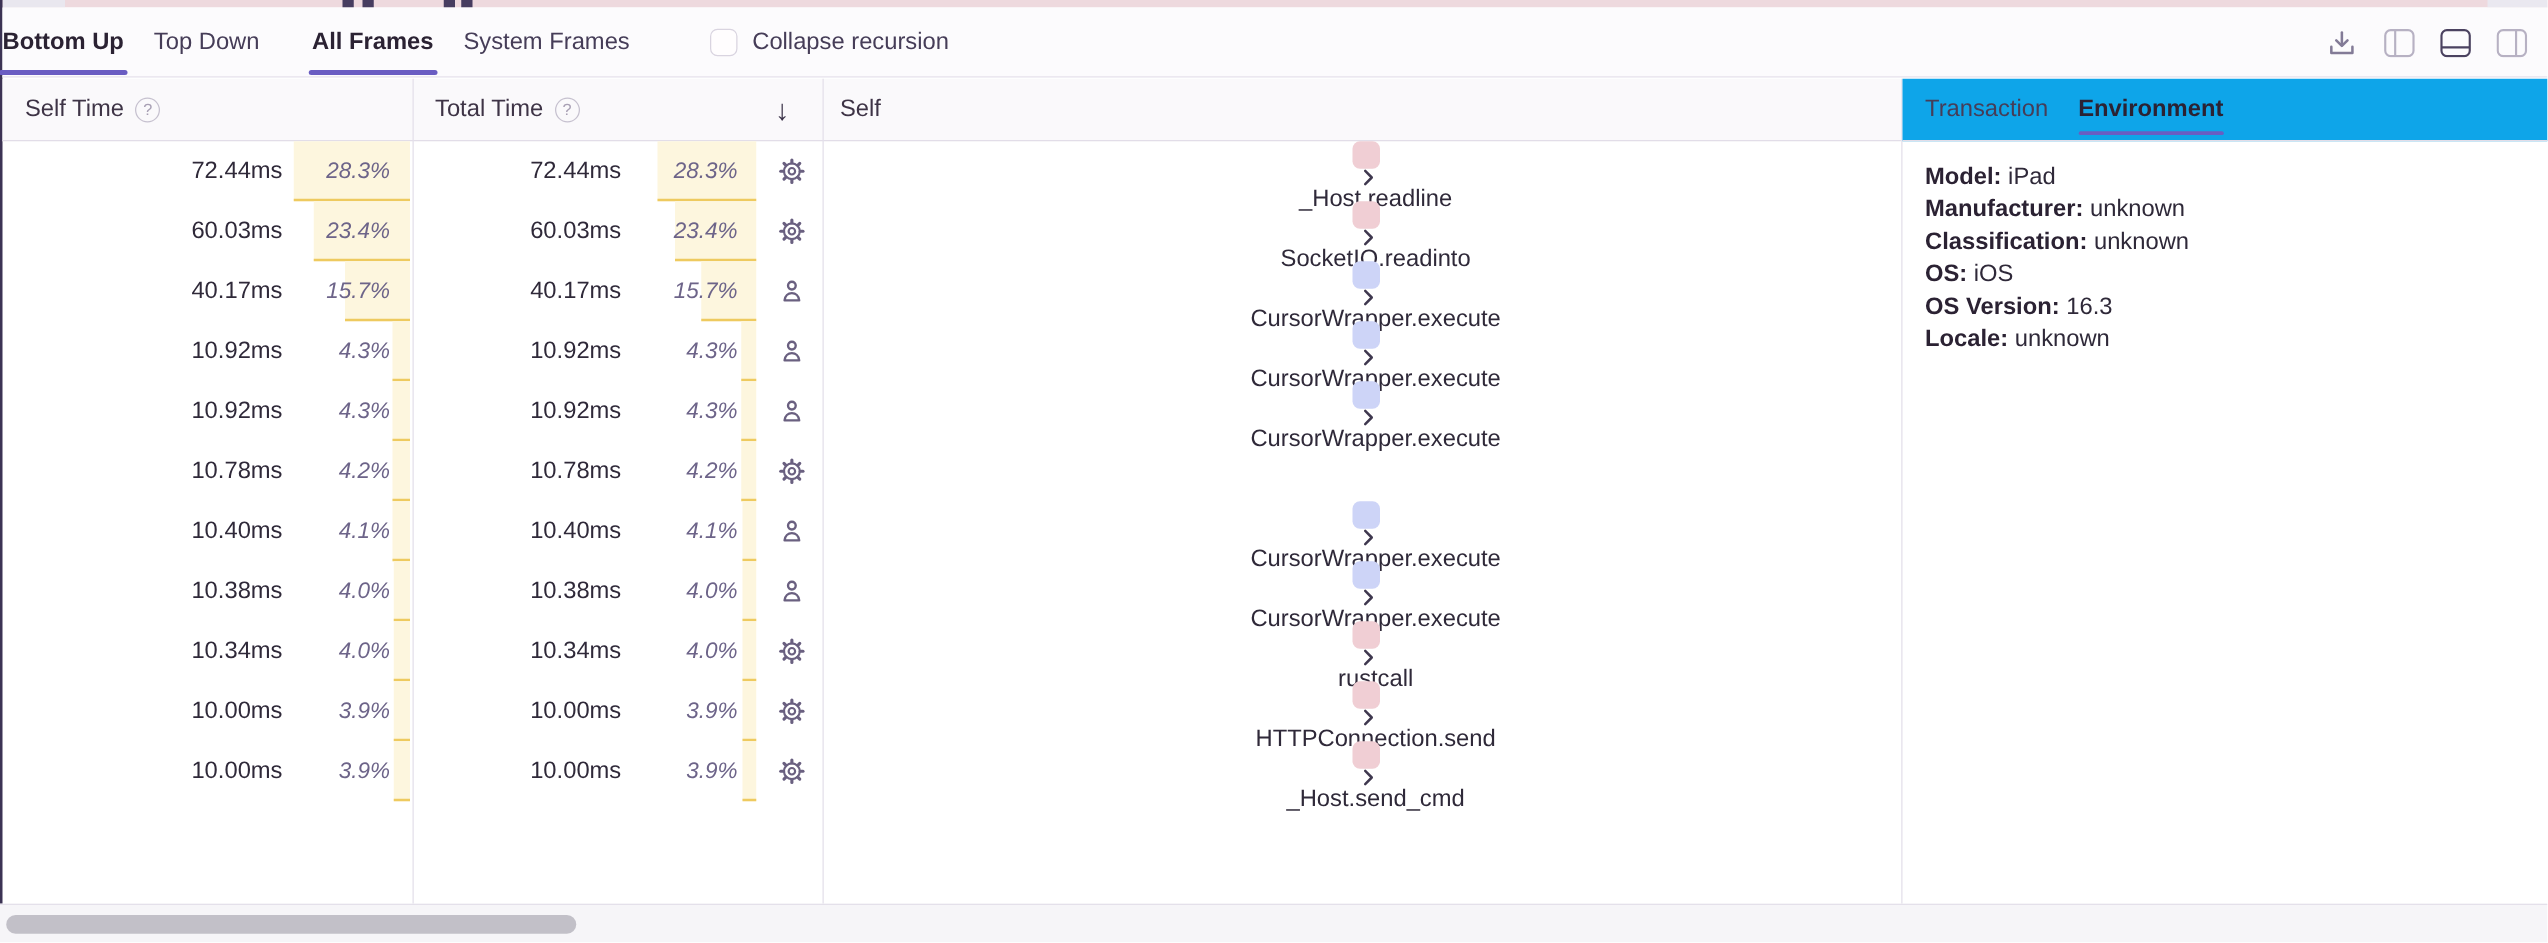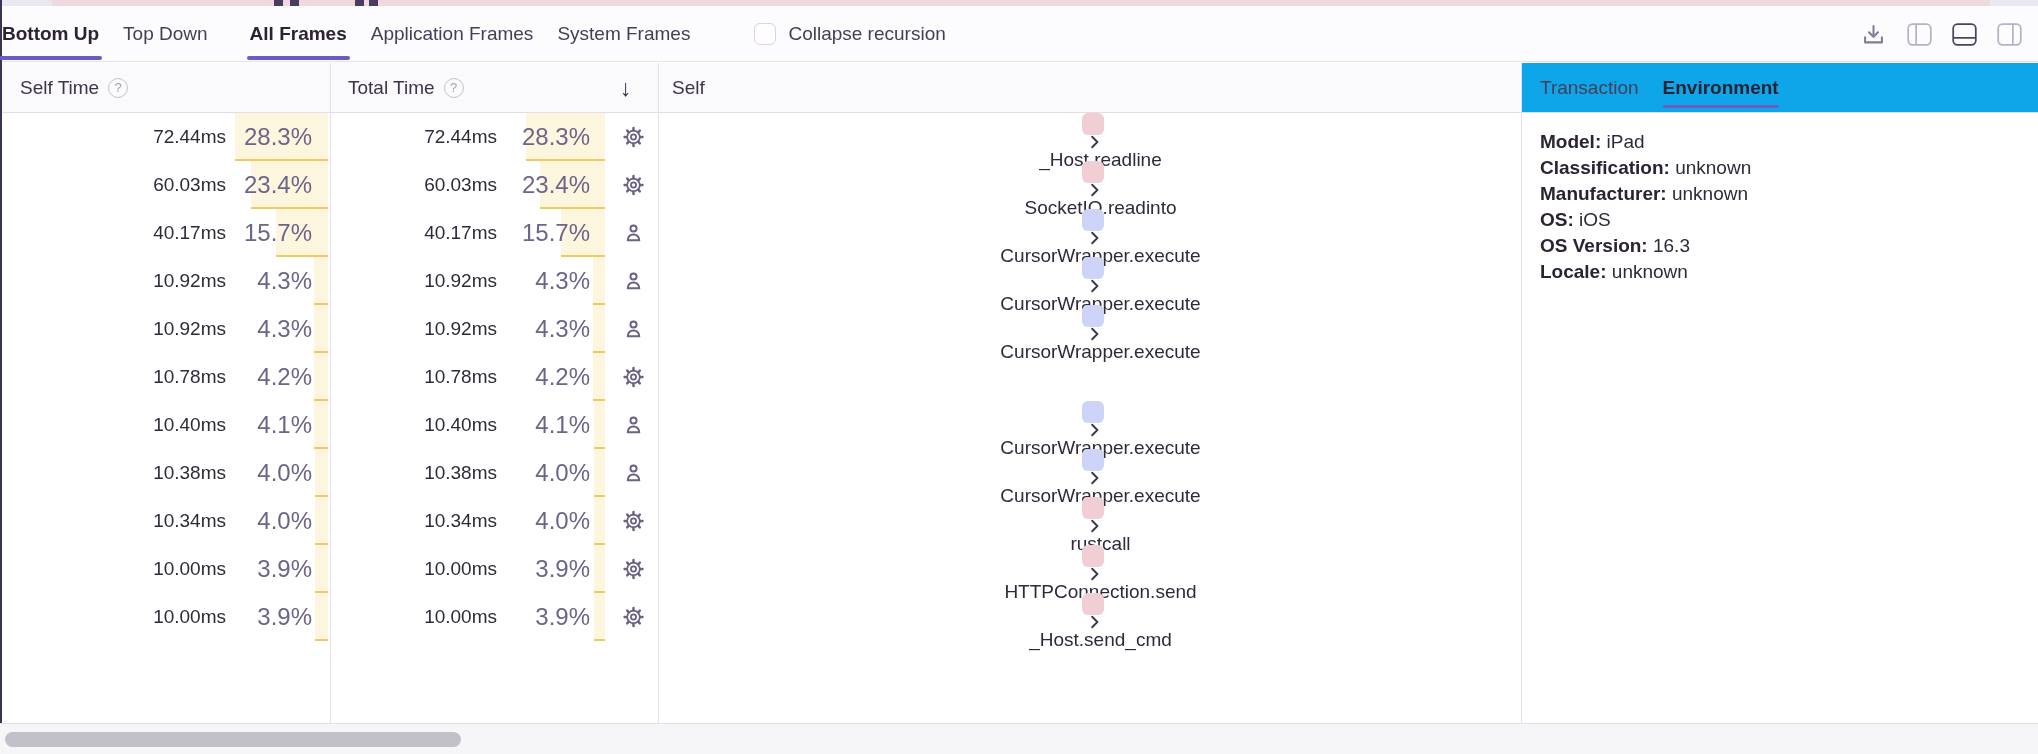--- a/index.html
+++ b/index.html
@@ -63,21 +63,21 @@
   .c-self,.c-total{position:absolute;top:0;height:48px;}
   .c-self{left:0;width:328px;}
   .c-total{left:328px;width:328px;}
   .c-frame{position:absolute;left:656px;right:0;top:0;height:48px;display:flex;align-items:center;padding-left:22px;flex-direction:column;}
   .bar{position:absolute;top:0;bottom:0;background:var(--bar-bg);border-bottom:2px solid var(--bar-line);}
   .c-self .bar{right:2px;}
   .c-total .bar{right:53px;}
   .ms{position:absolute;top:50%;transform:translateY(-50%);font-size:19px;color:var(--txt);}
   .c-self .ms{right:104px;}
   .c-total .ms{right:161px;}
-  .pct{position:absolute;top:50%;transform:translateY(-50%);font-size:24px;color:var(--pct);}
+  .pct{position:absolute;top:50%;transform:translateY(-50%);font-size:18px;color:var(--pct);font-style:italic;}
   .c-self .pct{right:18px;}
   .c-total .pct{right:68px;}
   .type-icon{position:absolute;right:13px;top:50%;transform:translateY(-50%);display:flex;}
   .chip{width:22px;height:22px;border-radius:6px;margin-right:16px;flex:0 0 auto;}
   .chev{display:flex;margin-right:12px;flex:0 0 auto;}
   .fname{font-size:19px;color:var(--txt);white-space:nowrap;}
 
   
   .panel{position:absolute;left:1521px;top:63px;right:0;height:660px;background:#fff;border-left:1px solid var(--sep);}
   .panel-head{height:50px;background:#0ea5e9;border-bottom:1px solid #e2dde8;display:flex;align-items:center;padding-left:18px;}
@@ -106,21 +106,20 @@
     <div class="mark" style="left:355px"></div>
     <div class="mark" style="left:369px"></div>
   </div>
 
   <div class="left-edge"></div>
 
   <div class="tabbar">
     <div class="tab active">Bottom Up</div>
     <div class="tab">Top Down</div>
     <div class="tab active group-gap">All Frames</div>
-    <div class="tab">Application Frames</div>
     <div class="tab">System Frames</div>
     <div class="collapse-group">
       <div class="checkbox"></div>
       <div class="collapse-label">Collapse recursion</div>
     </div>
   </div>
 
   <div class="toolbar">
     <div class="tbtn">
       <svg width="27" height="27" viewBox="0 0 24 24" fill="none" stroke="#837b97" stroke-width="1.8" stroke-linecap="round" stroke-linejoin="round">
@@ -528,22 +527,22 @@
     </div>
   </div>
 
   <div class="panel">
     <div class="panel-head">
       <div class="ptab">Transaction</div>
       <div class="ptab active">Environment</div>
     </div>
     <div class="panel-body" id="env-body">
         <div class="env-line"><b>Model:</b> iPad</div>
+        <div class="env-line"><b>Manufacturer:</b> unknown</div>
         <div class="env-line"><b>Classification:</b> unknown</div>
-        <div class="env-line"><b>Manufacturer:</b> unknown</div>
         <div class="env-line"><b>OS:</b> iOS</div>
         <div class="env-line"><b>OS Version:</b> 16.3</div>
         <div class="env-line"><b>Locale:</b> unknown</div>
       </div>
   </div>
 
   <div class="scroll-track">
     <div class="scroll-thumb"></div>
   </div>
 

